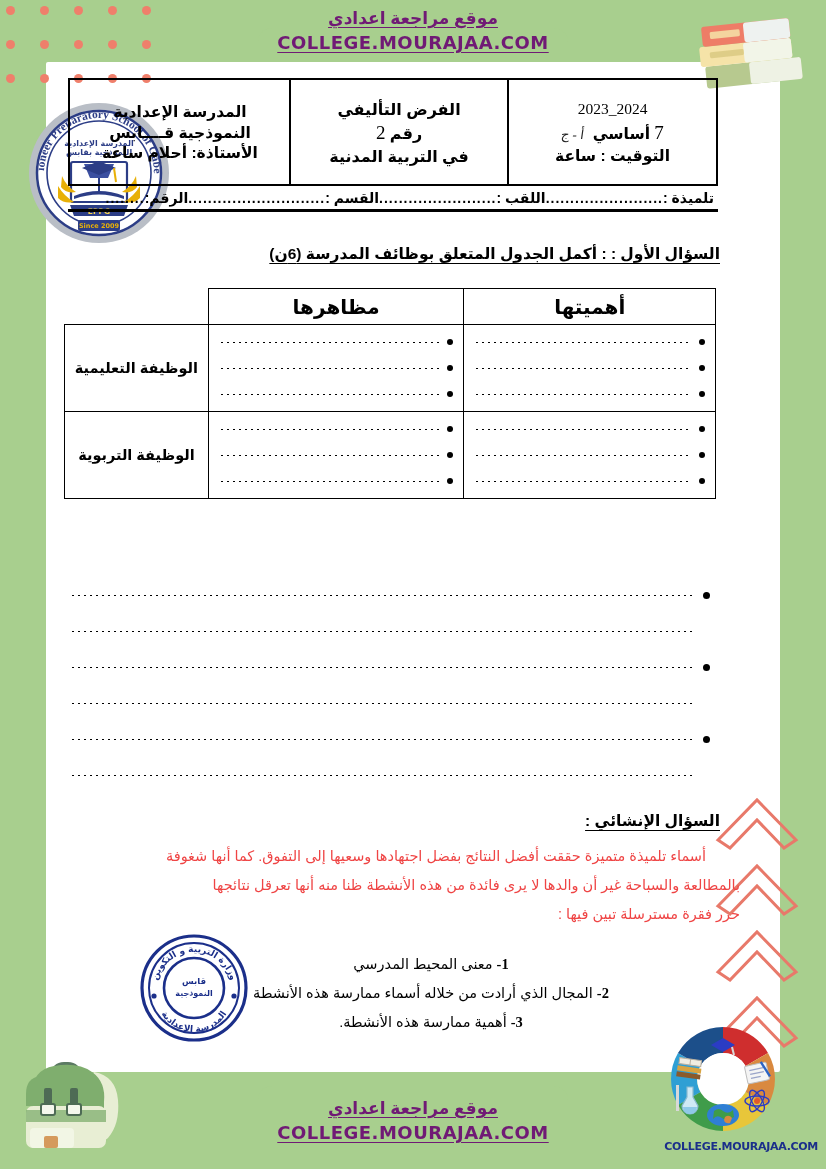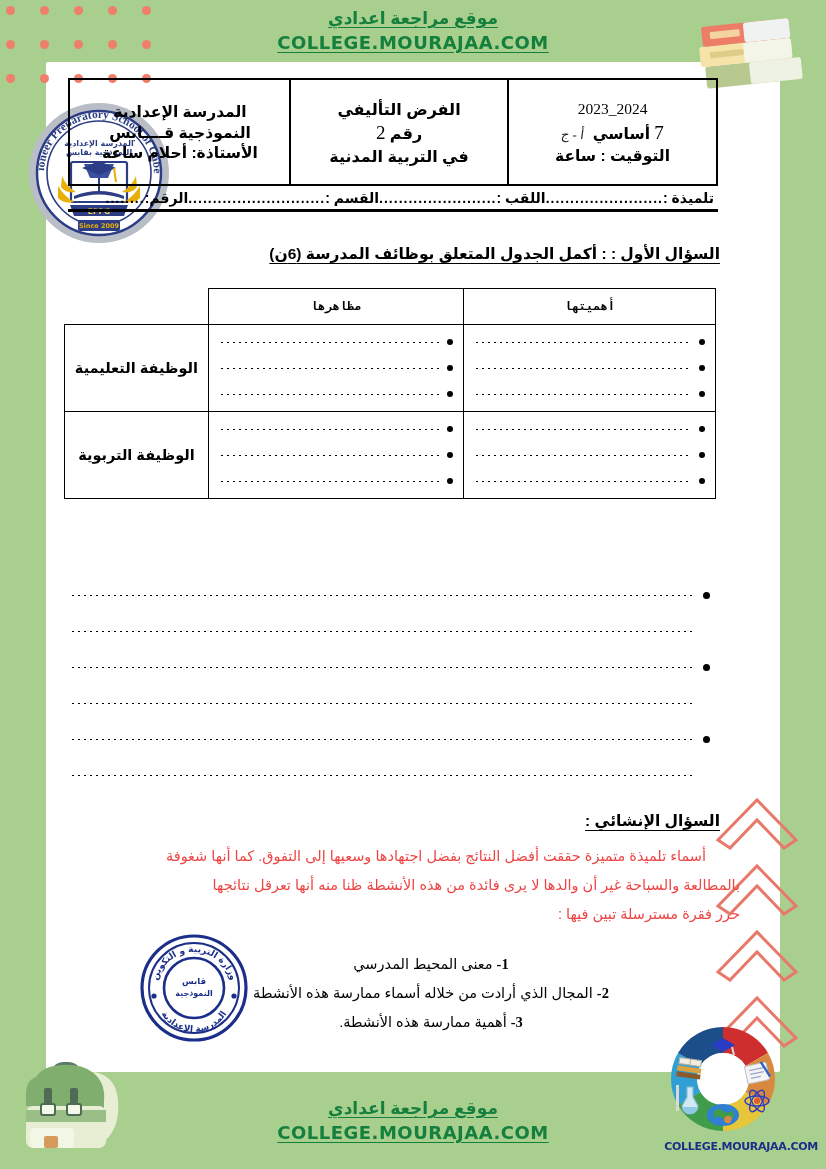--- a/index.html
+++ b/index.html
@@ -61,21 +61,21 @@
 
   
   #chevrons { position: absolute; left: 688px; top: 790px; width: 138px; height: 280px; }
   .chev { position: absolute; width: 86px; height: 60px; }
 
   
   .wm {
     position: absolute;
     text-align: center;
     width: 100%;
-    color: #15803d;
+    color: #701a75;
     letter-spacing: .5px;
   }
   #wm-top-ar {
     top: 8px; font-size: 17px; font-weight: bold;
     text-decoration: underline; text-underline-offset: 3px;
   }
   #wm-top-url {
     top: 32px; font-size: 18px; font-weight: bold;
     text-decoration: underline; text-underline-offset: 3px;
     font-family: "DejaVu Sans", sans-serif;
@@ -167,21 +167,21 @@
   #main-table td, #main-table th {
     border: 1.6px solid #000;
     padding: 0;
     vertical-align: middle;
   }
   #main-table .col-label { width: 144px; }
   #main-table .col-mid   { width: 256px; }
   #main-table .col-imp   { width: 252px; }
   .th-cell {
     height: 36px; text-align: center;
-    font-weight: bold; font-size: 12px; font-family: Liberation Mono, monospace;
+    font-weight: bold; font-size: 20px;
   }
   .corner-blank { border: none !important; }
   .lbl-cell {
     text-align: center; font-weight: bold; font-size: 14.5px;
   }
   .fill-cell { padding: 10px 10px 10px 10px !important; }
   .bline {
     display: flex; flex-direction: row; align-items: center;
     gap: 8px; margin: 0 0 12px 0; height: 14px;
   }

